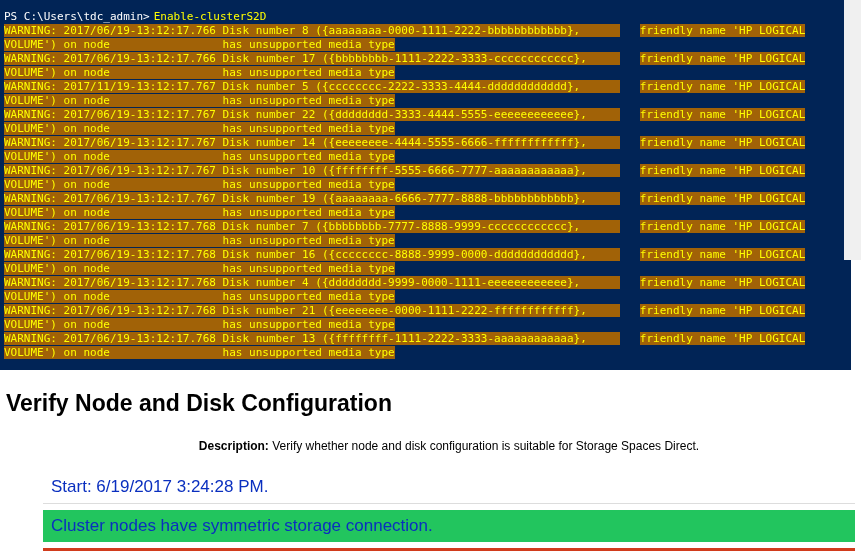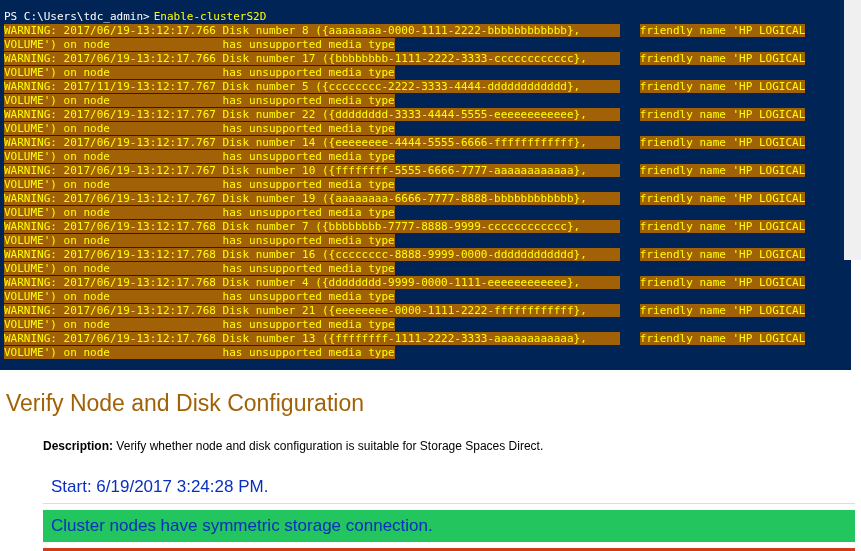--- a/index.html
+++ b/index.html
@@ -37,31 +37,32 @@
       background: #a16207;
       color: #ffff00;
     }
     .section {
       background: #fff;
       padding: 20px 6px 6px 6px;
       font-family: "Segoe UI", Arial, sans-serif;
     }
     .section h2 {
       font-size: 23px;
-      font-weight: 400;
+      font-weight: 700;
       margin-bottom: 22px;
-      color: #a16207;
+      color: #000000;
     }
     .section-body {
       padding-left: 37px;
     }
     .desc-row {
       font-size: 12px;
       color: #000;
       margin-bottom: 18px;
+      text-align: center;
     }
     .desc-row .label {
       font-weight: 700;
     }
     .msg-row {
       font-size: 17px;
       padding: 6px 8px;
       margin-bottom: 6px;
       border-bottom: 1px solid #ddd;
     }

